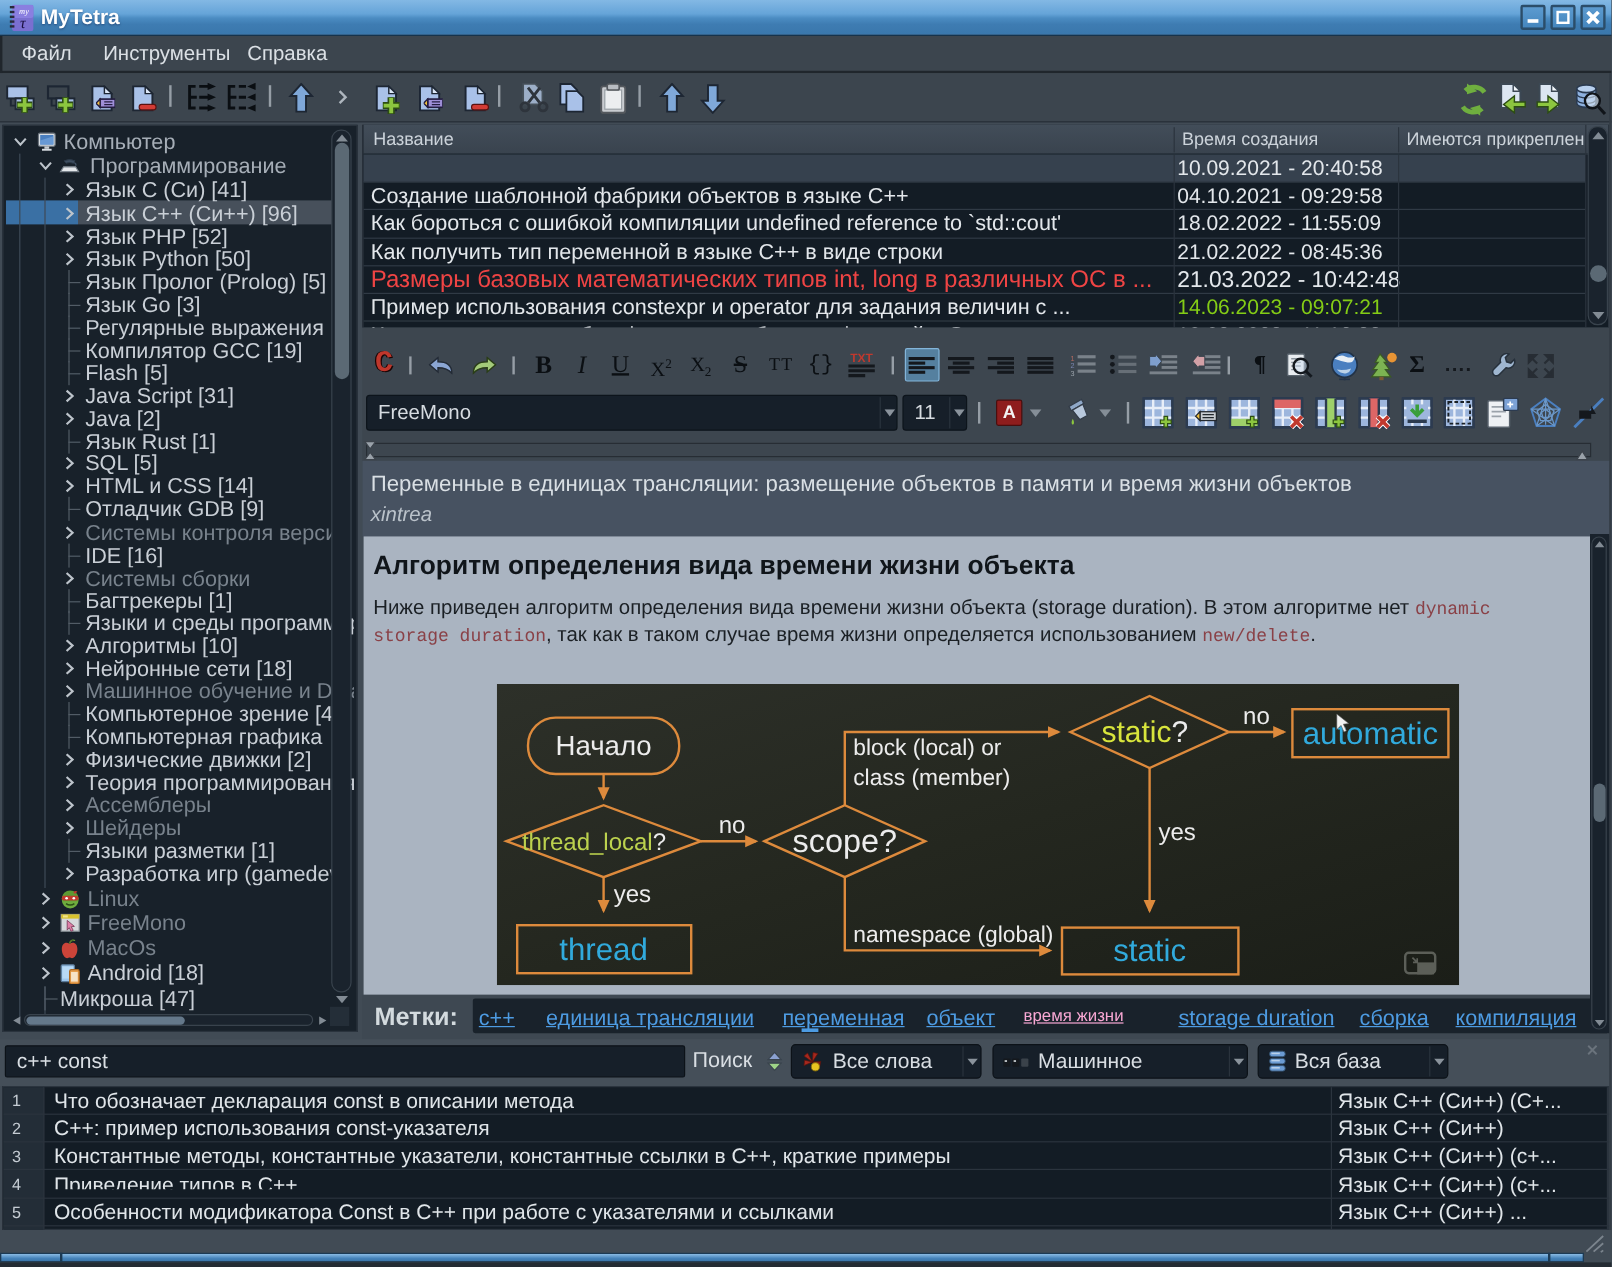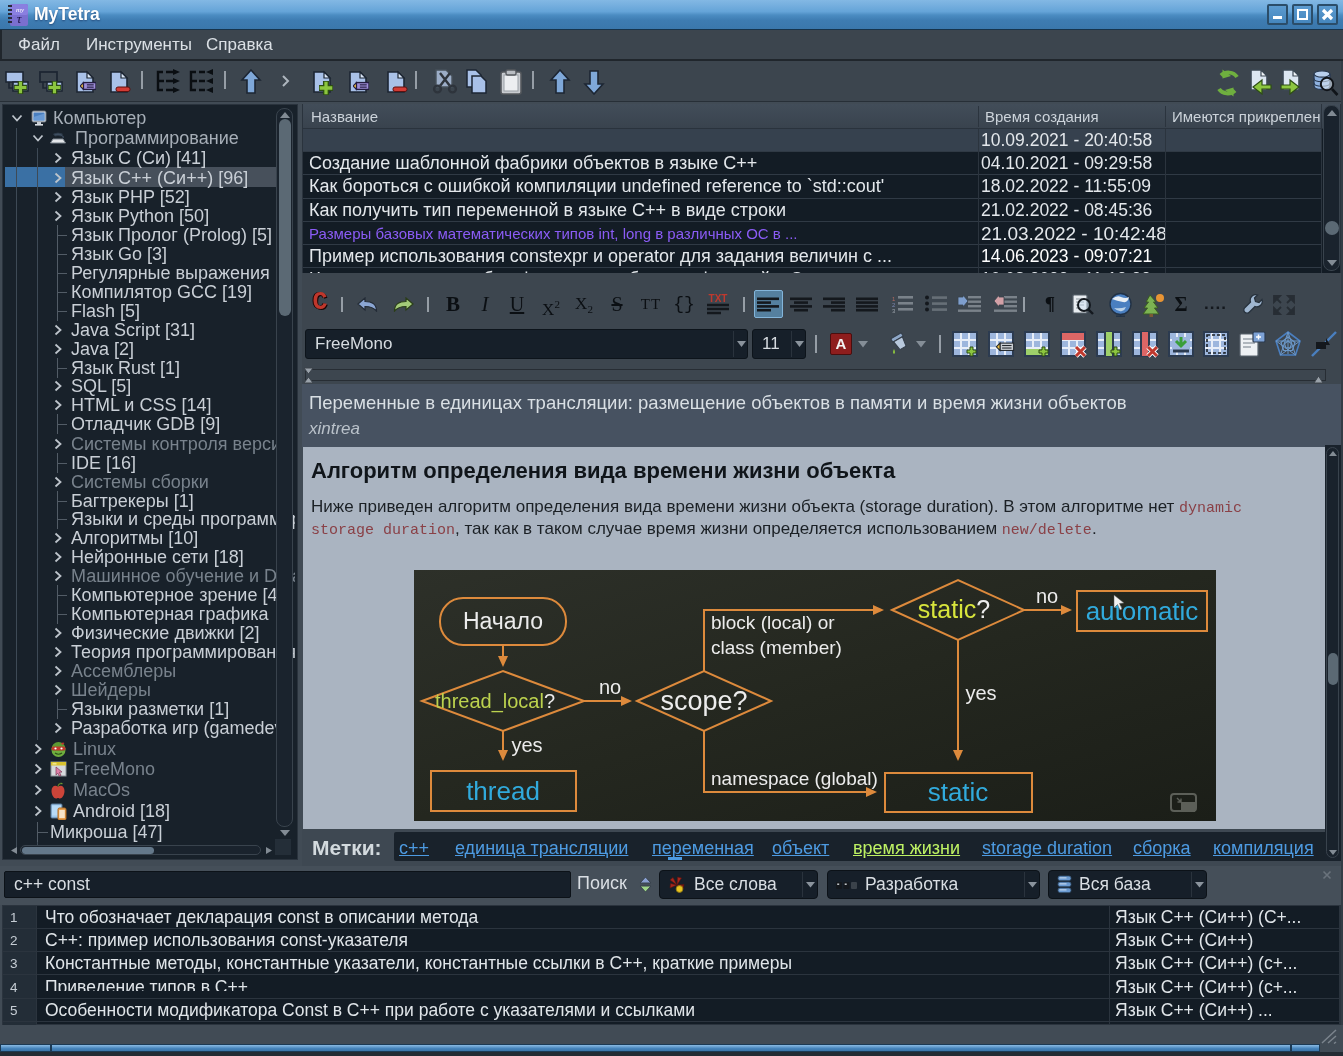--- a/index.html
+++ b/index.html
@@ -402,26 +402,26 @@
     </div>
 <div class="abs" style="left:0;top:71.4px;width:1018px;height:23.2px;border-bottom:1px solid #303a45;box-sizing:border-box;overflow:hidden">
       <div class="abs" style="left:6px;top:0;width:664px;height:23.2px;line-height:23.2px;font-size:18px;color:#e3e7eb;white-space:nowrap;overflow:hidden">Как бороться с ошибкой компиляции undefined reference to `std::cout'</div>
       <div class="abs" style="left:678px;top:0;height:23.2px;line-height:23.2px;font-size:17.5px;color:#e3e7eb;white-space:nowrap">18.02.2022 - 11:55:09</div>
     </div>
 <div class="abs" style="left:0;top:94.6px;width:1018px;height:23.2px;border-bottom:1px solid #303a45;box-sizing:border-box;overflow:hidden">
       <div class="abs" style="left:6px;top:0;width:664px;height:23.2px;line-height:23.2px;font-size:18px;color:#e3e7eb;white-space:nowrap;overflow:hidden">Как получить тип переменной в языке C++ в виде строки</div>
       <div class="abs" style="left:678px;top:0;height:23.2px;line-height:23.2px;font-size:17.5px;color:#e3e7eb;white-space:nowrap">21.02.2022 - 08:45:36</div>
     </div>
 <div class="abs" style="left:0;top:117.8px;width:1018px;height:23.2px;border-bottom:1px solid #303a45;box-sizing:border-box;overflow:hidden">
-      <div class="abs" style="left:6px;top:0;width:664px;height:23.2px;line-height:23.2px;font-size:15px;color:#8b5cf6;white-space:nowrap;overflow:hidden">Размеры базовых математических типов int, long в различных ОС в ...</div>
+      <div class="abs" style="left:6px;top:0;width:664px;height:23.2px;line-height:23.2px;font-size:20px;color:#ef4444;white-space:nowrap;overflow:hidden">Размеры базовых математических типов int, long в различных ОС в ...</div>
       <div class="abs" style="left:678px;top:0;height:23.2px;line-height:23.2px;font-size:19px;color:#e3e7eb;white-space:nowrap">21.03.2022 - 10:42:48</div>
     </div>
 <div class="abs" style="left:0;top:141.0px;width:1018px;height:23.2px;border-bottom:1px solid #303a45;box-sizing:border-box;overflow:hidden">
       <div class="abs" style="left:6px;top:0;width:664px;height:23.2px;line-height:23.2px;font-size:18px;color:#e3e7eb;white-space:nowrap;overflow:hidden">Пример использования constexpr и operator для задания величин с ...</div>
-      <div class="abs" style="left:678px;top:0;height:23.2px;line-height:23.2px;font-size:17.5px;color:#ffffff;white-space:nowrap">14.06.2023 - 09:07:21</div>
+      <div class="abs" style="left:678px;top:0;height:23.2px;line-height:23.2px;font-size:17.5px;color:#84cc16;white-space:nowrap">14.06.2023 - 09:07:21</div>
     </div>
 <div class="abs" style="left:0;top:164.2px;width:1018px;height:23.2px;border-bottom:1px solid #303a45;box-sizing:border-box;overflow:hidden">
       <div class="abs" style="left:6px;top:0;width:664px;height:23.2px;line-height:23.2px;font-size:18px;color:#e3e7eb;white-space:nowrap;overflow:hidden">Чем отличаются лямбда-функции от обычных функций в C++</div>
       <div class="abs" style="left:678px;top:0;height:23.2px;line-height:23.2px;font-size:17.5px;color:#e3e7eb;white-space:nowrap">10.08.2023 - 11:12:33</div>
     </div>
 <div class="abs" style="left:675px;top:25px;width:1px;height:144px;background:#2b343e"></div>
 <div class="abs" style="left:862px;top:25px;width:1px;height:144px;background:#2b343e"></div>
 <div class="abs" style="left:1018px;top:0px;width:1px;height:169px;background:#2b343e"></div>
 <div class="abs" style="left:1020px;top:1px;width:17px;height:166px;background:#1a232d;border:1px solid #39434d;border-radius:8px;box-sizing:border-box"></div>
 <svg class="abs" style="left:1023px;top:5px" width="12" height="8">
@@ -723,21 +723,21 @@
     </svg>
     <div class="abs" style="left:2.5px;top:208px;width:10px;height:32px;background:#5b6974;border-radius:5px"></div>
   </div>
 <div id="tagstrip" class="abs">
 <div class="abs" style="left:10px;top:7px;font-size:21px;font-weight:bold;color:#d3dade">Метки:</div>
 <div class="abs" style="left:92px;top:3px;width:947px;height:29px;background:#19222b;border-radius:2px"></div>
 <div class="abs" style="left:97px;top:9px;font-size:18px;color:#4d9be2;text-decoration:underline">c++</div>
 <div class="abs" style="left:153px;top:9px;font-size:18px;color:#4d9be2;text-decoration:underline">единица трансляции</div>
 <div class="abs" style="left:350px;top:9px;font-size:18px;color:#4d9be2;text-decoration:underline">переменная</div>
 <div class="abs" style="left:470px;top:9px;font-size:18px;color:#4d9be2;text-decoration:underline">объект</div>
-<div class="abs" style="left:551px;top:9px;font-size:18px;color:#bef264;text-decoration:underline">время жизни</div>
+<div class="abs" style="left:551px;top:9px;font-size:14px;color:#f9a8d4;text-decoration:underline">время жизни</div>
 <div class="abs" style="left:680px;top:9px;font-size:18px;color:#4d9be2;text-decoration:underline">storage duration</div>
 <div class="abs" style="left:831px;top:9px;font-size:18px;color:#4d9be2;text-decoration:underline">сборка</div>
 <div class="abs" style="left:911px;top:9px;font-size:18px;color:#4d9be2;text-decoration:underline">компиляция</div>
 <div class="abs" style="left:1028px;top:9px;font-size:18px;color:#4d9be2;text-decoration:underline">.</div>
 <div class="abs" style="left:366px;top:28px;width:14px;height:3px;background:#4d9be2"></div>
 </div>
 <div id="searchstrip" class="abs">
 <div class="abs" style="left:4px;top:5px;width:567px;height:27px;background:#161f29;border:1px solid #0c1218;border-radius:2px;box-sizing:border-box">
       <div class="abs" style="left:9px;top:0;line-height:25px;font-size:17.5px;color:#d9dee3">c++ const</div>
     </div>
@@ -763,21 +763,21 @@
       </svg>
     </div>
 <div class="abs" style="left:827px;top:4px;width:213px;height:29px;background:#161f29;border:1px solid #0c1218;border-radius:4px;box-sizing:border-box">
       <svg class="abs" style="left:8px;top:10px" width="22" height="9" viewBox="0 0 22 9">
         <rect x="0" y="1" width="6" height="7" rx="1" fill="#14181d"></rect>
         <rect x="7.5" y="1" width="6" height="7" rx="1" fill="#14181d"></rect>
         <rect x="15" y="1" width="6" height="7" rx="1" fill="#3a424a"></rect>
         <rect x="1.2" y="2.5" width="2" height="1.4" fill="#cfd4d8"></rect>
         <rect x="8.7" y="2.5" width="2" height="1.4" fill="#cfd4d8"></rect>
       </svg>
-      <div class="abs" style="left:37px;top:0;line-height:27px;font-size:17.5px;color:#d9dee3">Разработка</div>
+      <div class="abs" style="left:37px;top:0;line-height:27px;font-size:17.5px;color:#d9dee3">Машинное</div>
       <div class="abs" style="left:196px;top:1px;width:1px;height:25px;background:#2a333d"></div>
       <svg class="abs" style="left:200px;top:11px" width="9" height="6">
         <path d="M0 0 h9 l-4.5 5.5 z" fill="#8a939c"></path>
       </svg>
     </div>
 <div class="abs" style="left:1048px;top:4px;width:159px;height:29px;background:#161f29;border:1px solid #0c1218;border-radius:4px;box-sizing:border-box">
       <svg class="abs" style="left:8px;top:4px" width="15" height="20" viewBox="0 0 15 20">
         <g fill="#6b9bd2" stroke="#33506e" stroke-width=".8">
           <rect x="1" y="1" width="13" height="4.6" rx="2"></rect>
           <rect x="1" y="7" width="13" height="4.6" rx="2"></rect>

